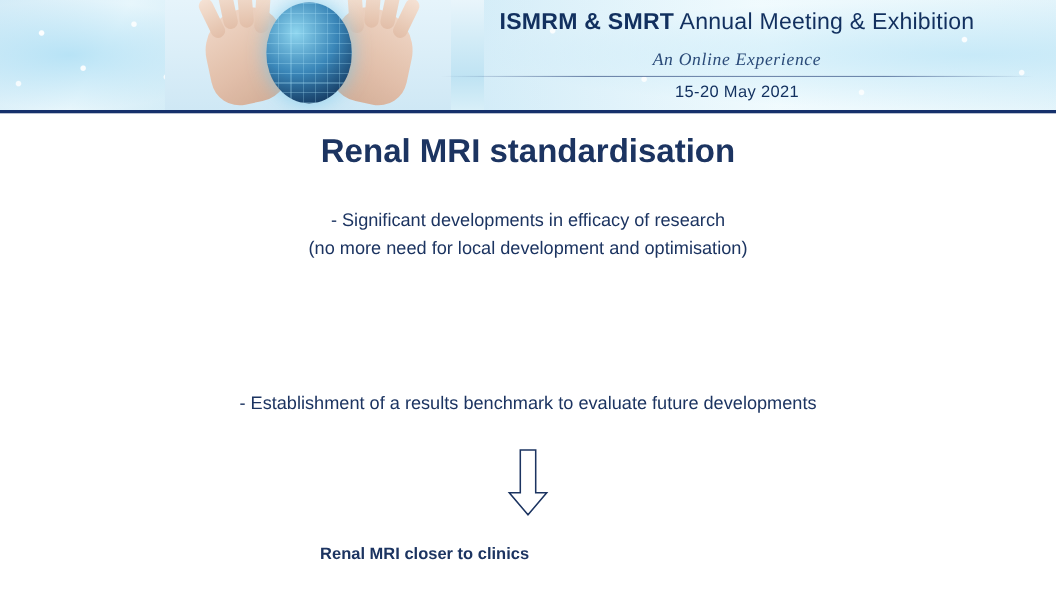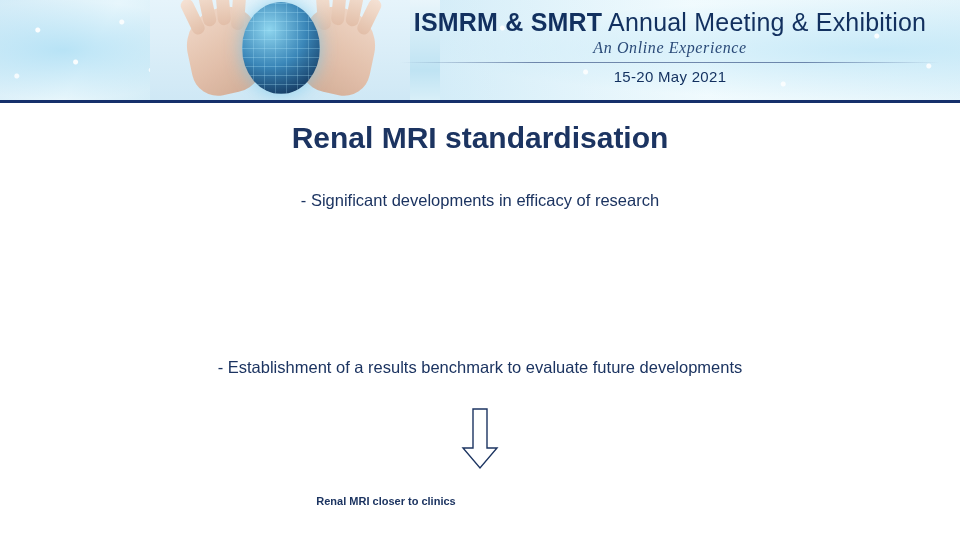--- a/index.html
+++ b/index.html
@@ -105,30 +105,30 @@
     background: linear-gradient(180deg, #f6e2d4 0%, #e3bda5 100%);
   }
 
   .banner-text {
     position: absolute;
     left: 400px; top: 8px;
     width: 540px;
     text-align: center;
   }
   .banner-title {
-    font-size: 25px;
+    font-size: 21px;
     color: #12305f;
     letter-spacing: .2px;
     white-space: nowrap;
   }
   .banner-title .bold {
     font-weight: bold;
   }
   .banner-subtitle {
-    margin-top: 2px;
+    margin-top: 14px;
     font-family: "Liberation Serif", serif;
     font-style: italic;
     font-size: 16px;
     color: #2a4a78;
     letter-spacing: .6px;
     text-align: center;
   }
   .banner-rule {
     margin: 5px auto 0;
     width: 100%;
@@ -177,21 +177,21 @@
     top: 305px;
     width: 38px;
     height: 62px;
   }
   .conclusion {
     position: absolute;
     top: 392px;
     left: 0;
     width: 772px;
     text-align: center;
-    font-size: 11px;
+    font-size: 15px;
     font-weight: bold;
     color: #1c3461;
   }
 </style>
 </head>
 <body>
 
 <div class="slide">
 
   <div class="banner">
@@ -224,20 +224,21 @@
       <div class="banner-rule"></div>
       <div class="banner-date">15-20 May 2021</div>
     </div>
   </div>
 
   <div class="content">
     <div class="slide-title">Renal MRI standardisation</div>
 
     <div class="bullet bullet-1">
       <div>-  Significant developments in efficacy of research</div>
+      <div>(no more need for local development and optimisation)</div>
     </div>
 
 
     <div class="bullet bullet-3">
       <div>-  Establishment of a results benchmark to evaluate future developments</div>
     </div>
 
     <div class="arrow">
       <svg width="38" height="62" viewBox="0 0 38 62" xmlns="http://www.w3.org/2000/svg">
         <polygon points="12,1 26,1 26,40 36,40 19,60 2,40 12,40" fill="#ffffff" stroke="#1c3461" stroke-width="1.4"></polygon>

